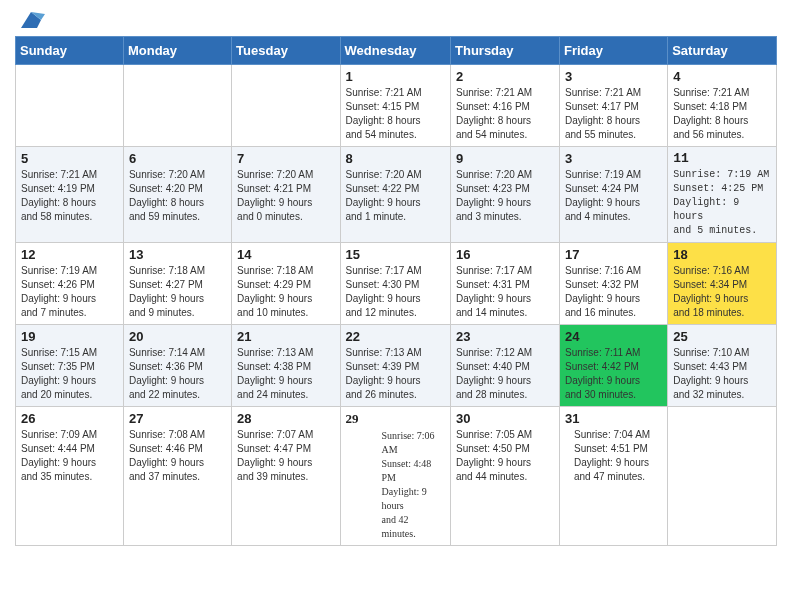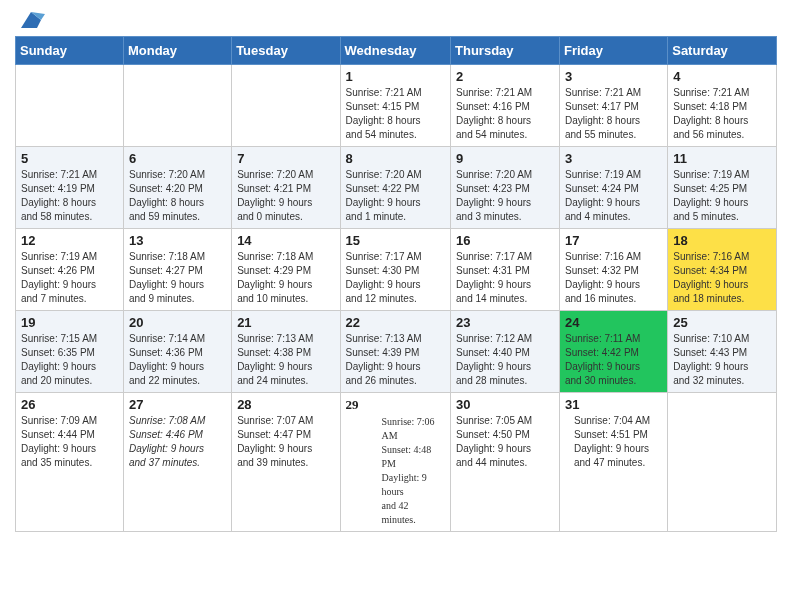--- a/index.html
+++ b/index.html
@@ -182,21 +182,21 @@
 Daylight: 9 hours
 and 3 minutes.</div>
         </td>
         <td style="background: rgb(240, 244, 249);">
           <span class="day-number">3</span>
           <div class="day-info" style="white-space: pre-line;">Sunrise: 7:19 AM
 Sunset: 4:24 PM
 Daylight: 9 hours
 and 4 minutes.</div>
         </td>
-        <td style="background: rgb(240, 244, 249);">
+        <td style="background: rgb(240, 244, 249); font-family: Liberation Mono, monospace;">
           <span class="day-number">11</span>
           <div class="day-info" style="white-space: pre-line;">Sunrise: 7:19 AM
 Sunset: 4:25 PM
 Daylight: 9 hours
 and 5 minutes.</div>
         </td>
       </tr>
       <tr>
         <td style="background: rgb(255, 255, 255);">
           <span class="day-number">12</span>
@@ -245,21 +245,21 @@
           <div class="day-info" style="white-space: pre-line;">Sunrise: 7:16 AM
 Sunset: 4:34 PM
 Daylight: 9 hours
 and 18 minutes.</div>
         </td>
       </tr>
       <tr>
         <td style="background: rgb(240, 244, 249);">
           <span class="day-number">19</span>
           <div class="day-info" style="white-space: pre-line;">Sunrise: 7:15 AM
-Sunset: 6:35 PM
+Sunset: 7:35 PM
 Daylight: 9 hours
 and 20 minutes.</div>
         </td>
         <td style="background: rgb(240, 244, 249);">
           <span class="day-number">20</span>
           <div class="day-info" style="white-space: pre-line;">Sunrise: 7:14 AM
 Sunset: 4:36 PM
 Daylight: 9 hours
 and 22 minutes.</div>
         </td>
@@ -302,21 +302,21 @@
       <tr>
         <td style="background: rgb(255, 255, 255);">
           <span class="day-number">26</span>
           <div class="day-info" style="white-space: pre-line;">Sunrise: 7:09 AM
 Sunset: 4:44 PM
 Daylight: 9 hours
 and 35 minutes.</div>
         </td>
         <td style="background: rgb(255, 255, 255);">
           <span class="day-number">27</span>
-          <div class="day-info" style="white-space: pre-line; font-style: italic;">Sunrise: 7:08 AM
+          <div class="day-info" style="white-space: pre-line;">Sunrise: 7:08 AM
 Sunset: 4:46 PM
 Daylight: 9 hours
 and 37 minutes.</div>
         </td>
         <td style="background: rgb(255, 255, 255);">
           <span class="day-number">28</span>
           <div class="day-info" style="white-space: pre-line;">Sunrise: 7:07 AM
 Sunset: 4:47 PM
 Daylight: 9 hours
 and 39 minutes.</div>

